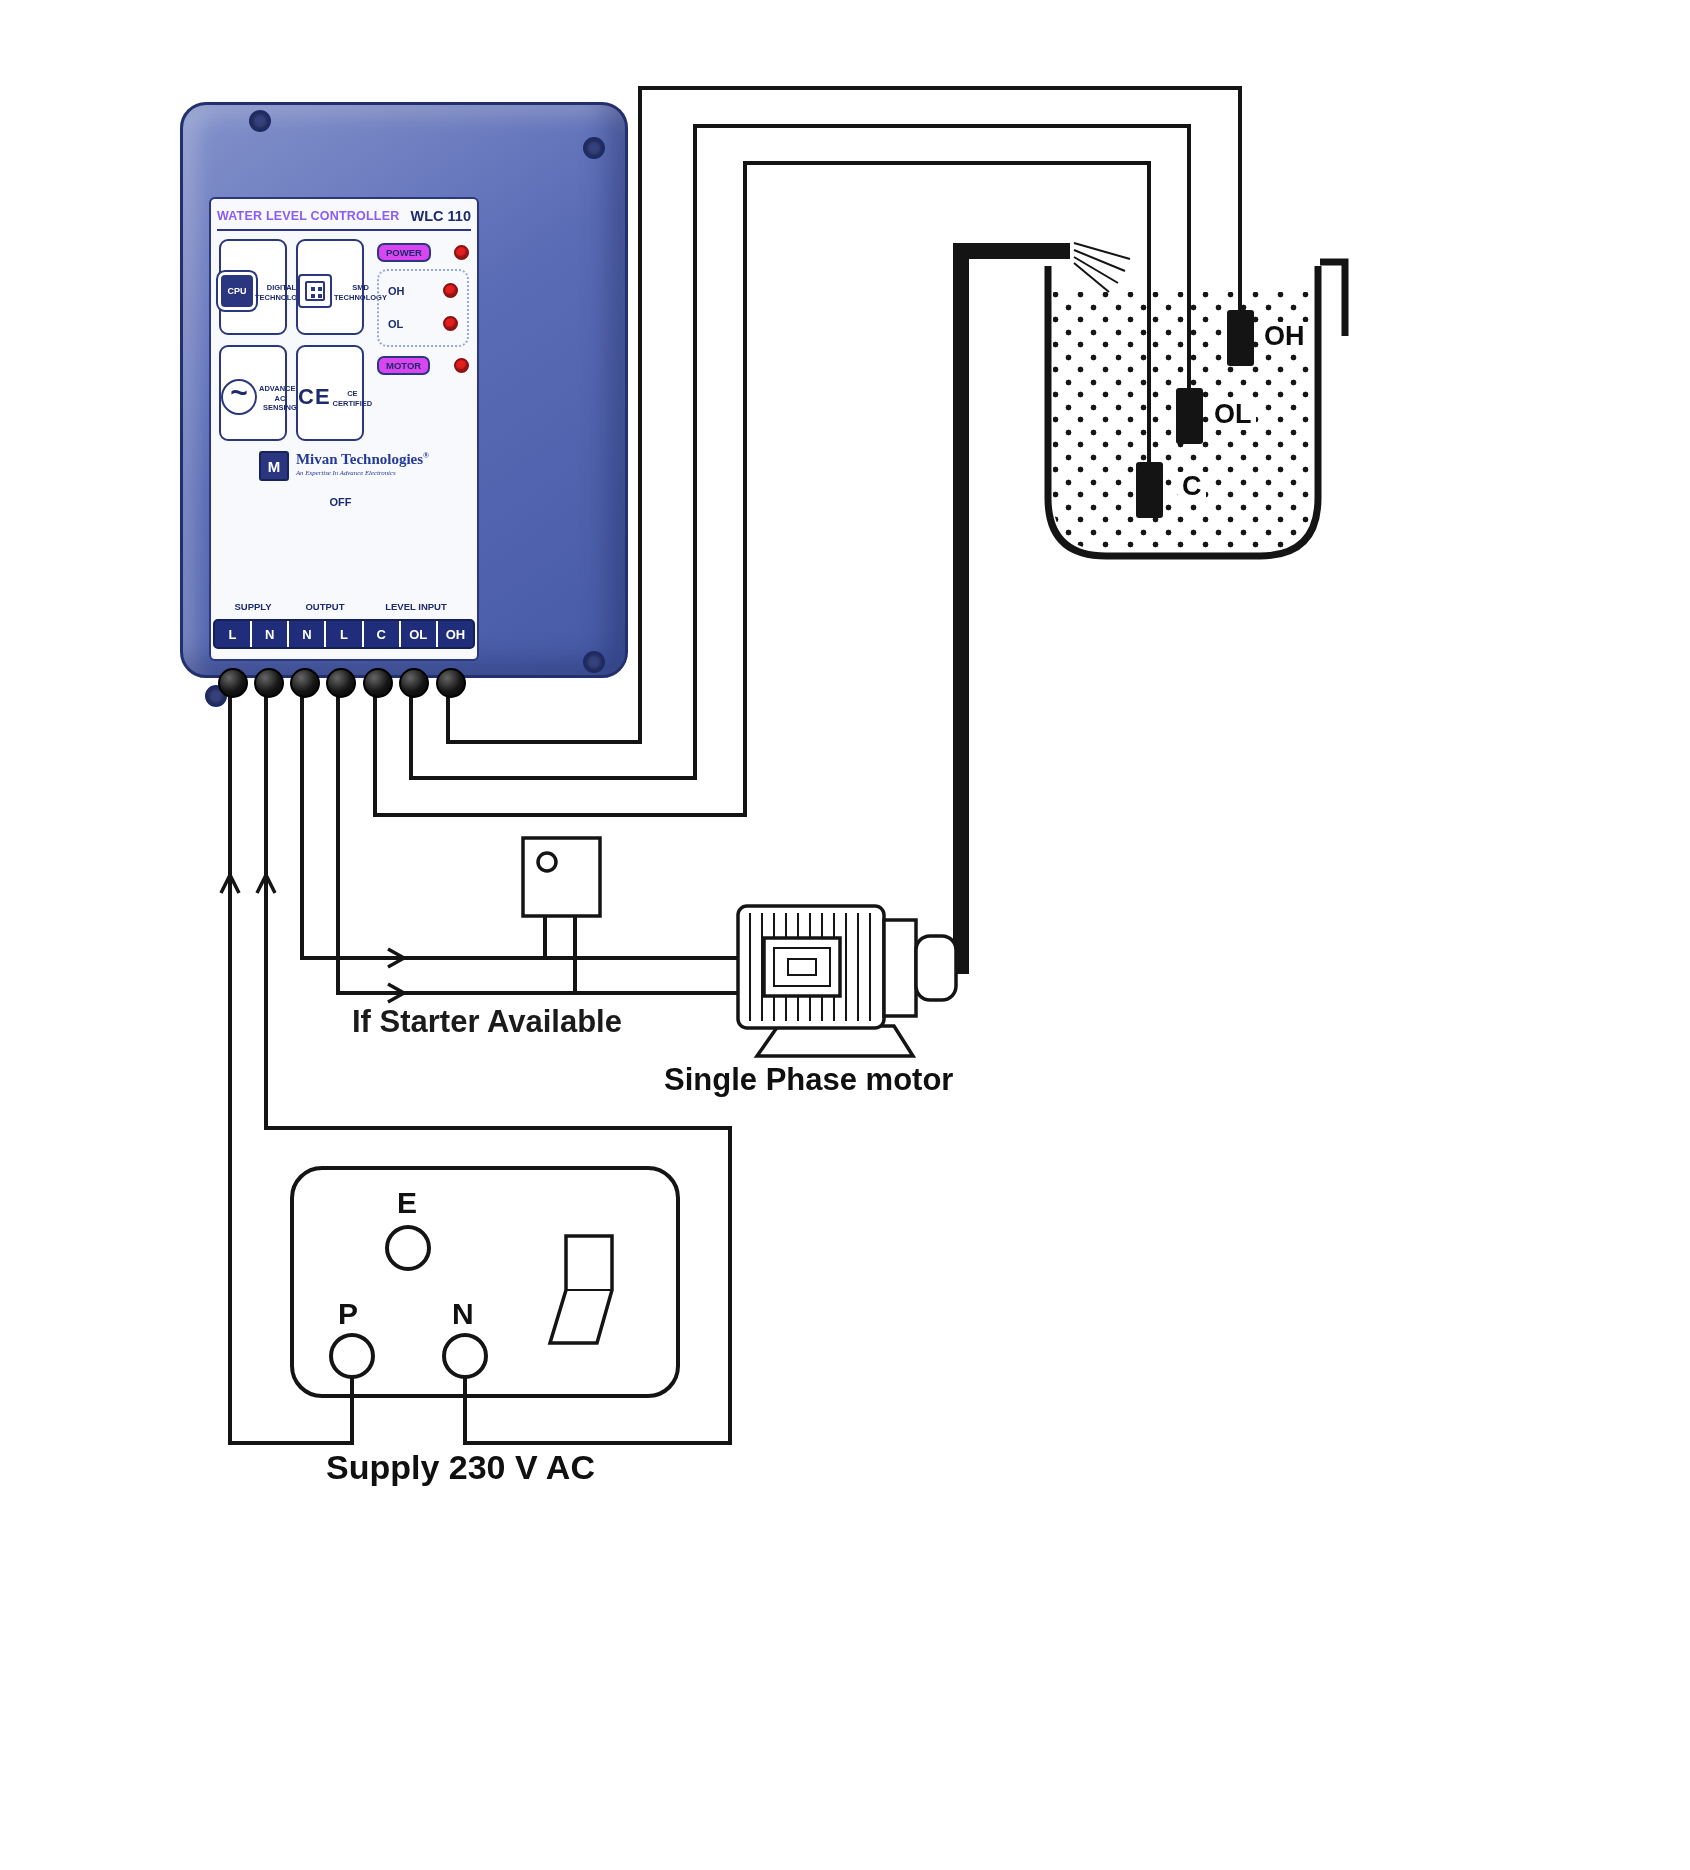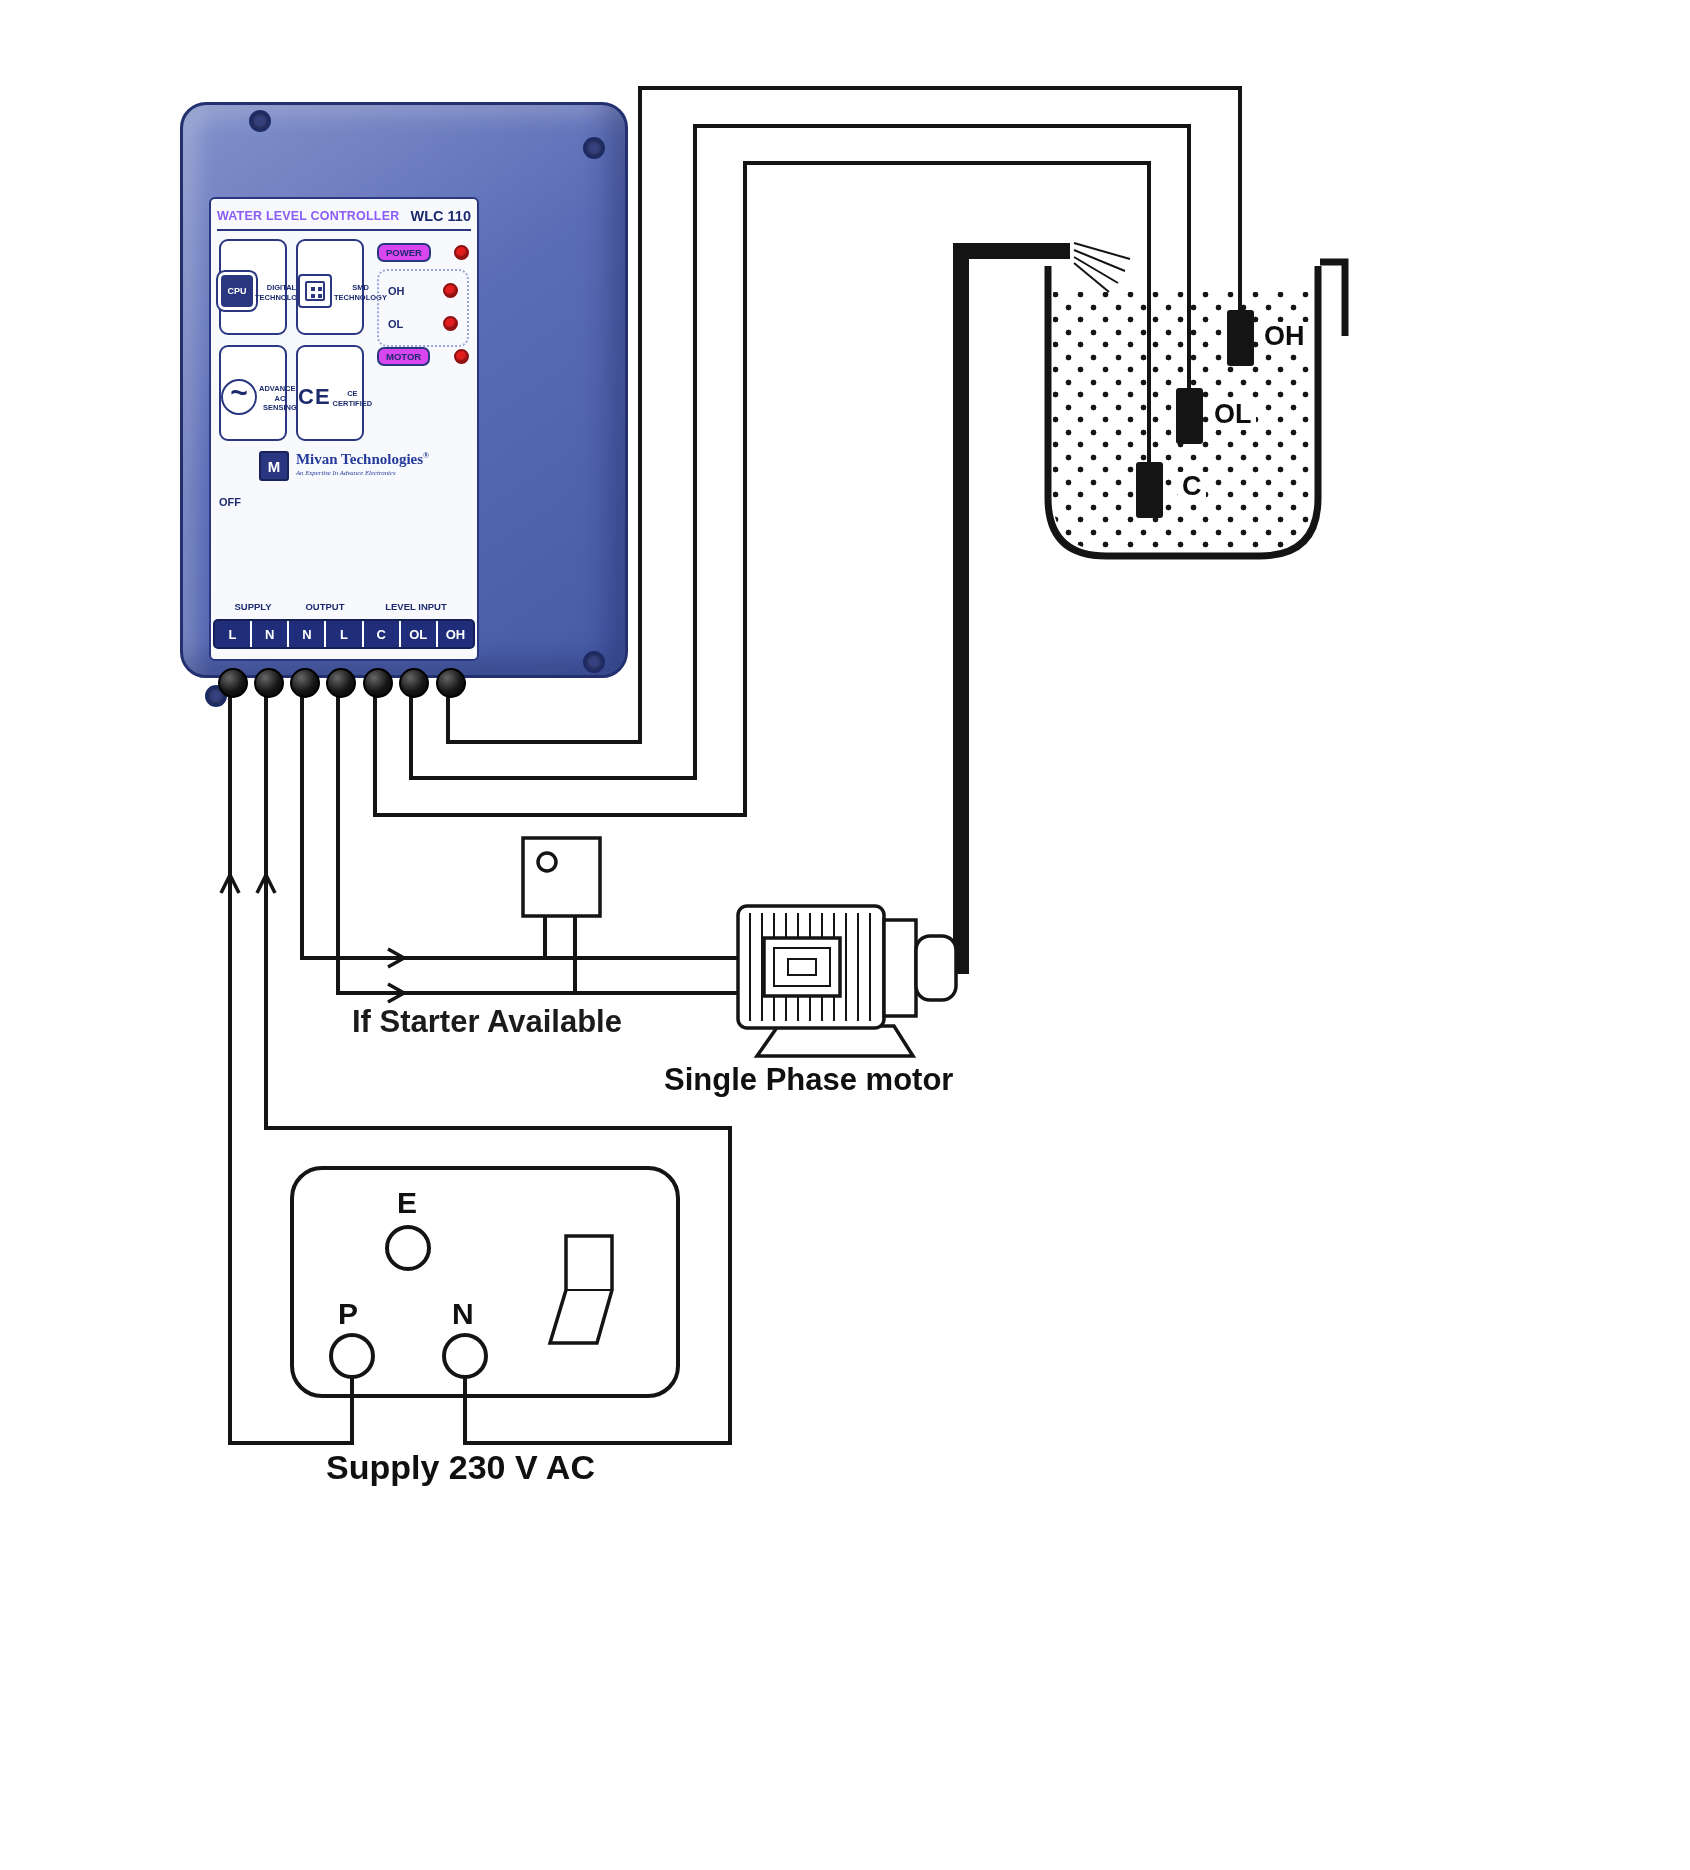--- a/index.html
+++ b/index.html
@@ -61,31 +61,31 @@
   .ledcol{position:absolute;left:166px;top:44px;width:92px;}
   .led-row{display:flex;align-items:center;justify-content:space-between;}
   .led-pill{border:2px solid #2a3780;border-radius:7px;padding:2px 7px;font-weight:bold;
             font-size:9.5px;color:#1c2b6e;background:#d946ef;}
   .led-dot{width:11px;height:11px;border-radius:50%;background:#e31e1e;border:2px solid #8d0f0f;
            box-shadow:inset -1px -2px 2px #00000066;}
   .dotted-box{margin-top:7px;border:2px dotted #93a6d6;border-radius:10px;
               padding:12px 6px 14px;display:flex;flex-direction:column;gap:18px;}
   .led-mini{display:flex;align-items:center;justify-content:space-between;padding:0 3px;}
   .led-mini span.lbl{font-weight:bold;font-size:11px;color:#1c2b6e;}
-  .motor-row{}
+  .motor-row{margin-top:9px;}
 
   .brand{position:absolute;left:0;right:0;top:252px;display:flex;align-items:flex-start;
          justify-content:center;gap:7px;}
   .brand-mark{width:26px;height:26px;background:#2a3780;color:#fff;font-weight:bold;font-size:15px;
          display:flex;align-items:center;justify-content:center;border-radius:3px;border:2px solid #18235c;}
   .brand-name{font-family:"Liberation Serif",serif;font-weight:bold;font-size:15px;color:#233a9a;}
   .brand-name sup{font-size:8px;}
   .brand-tag{font-family:"Liberation Serif",serif;font-style:italic;font-size:6.8px;color:#233a9a;margin-top:1px;}
 
-  .off-label{position:absolute;top:297px;left:0;right:15px;font-weight:bold;
+  .off-label{position:absolute;top:297px;left:0;right:15px;text-align:center;font-weight:bold;
              font-size:11px;color:#1c2b6e;margin-left:8px;}
   .switch-row{position:absolute;top:312px;left:0;right:0;display:flex;align-items:center;
               justify-content:center;gap:12px;}
   .mode-side{font-weight:bold;font-size:11px;color:#1c2b6e;}
   .rocker{width:86px;height:72px;background:#0d0d0d;border-radius:10px;display:flex;align-items:center;
           justify-content:center;box-shadow:0 3px 6px #0007;}
   .rocker-inner{border:2px solid #ececec;border-radius:6px;padding:9px 8px;display:flex;
           align-items:center;gap:7px;color:#fff;font-weight:bold;font-size:16px;line-height:1;}
   .rocker-inner .p2{font-size:19px;}
 

